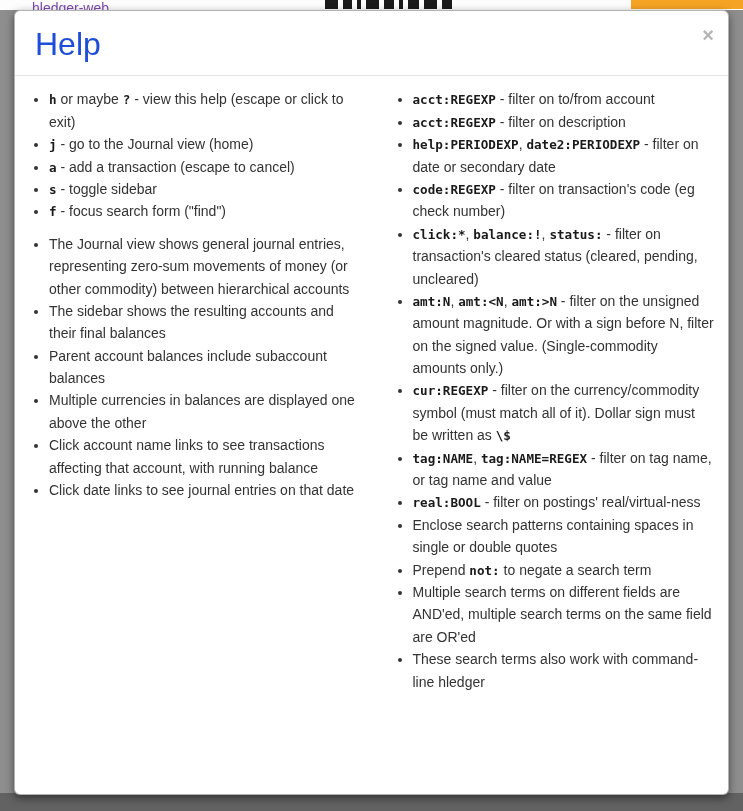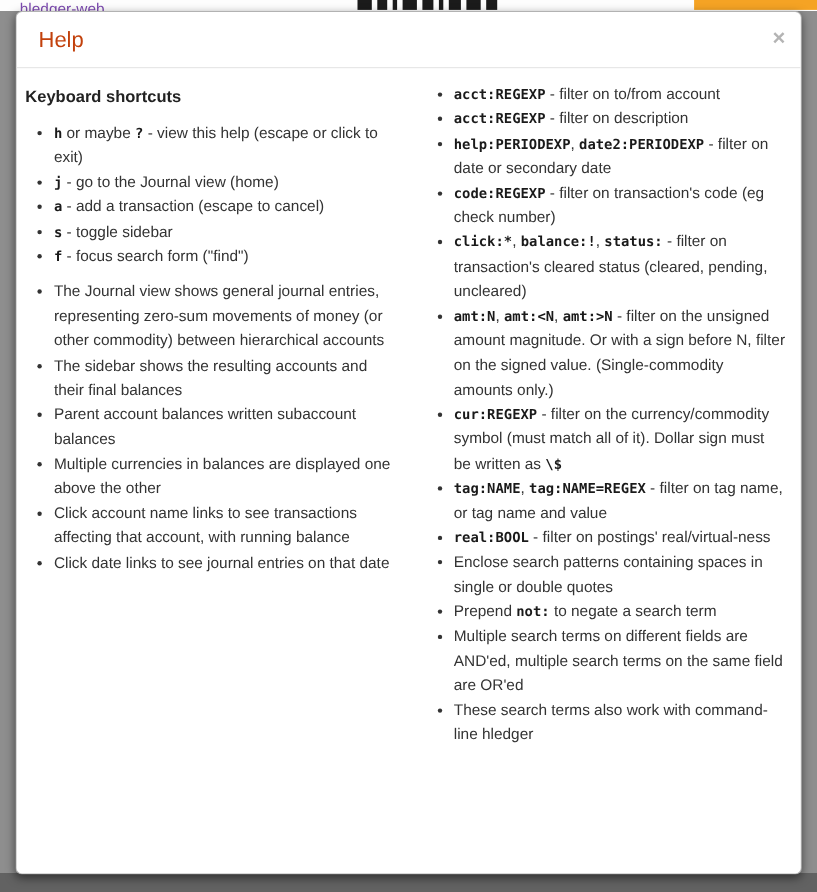--- a/index.html
+++ b/index.html
@@ -11,21 +11,21 @@
     overflow: hidden;
     color: #333;
   }
 
   
   .page-strip {
     position: absolute; top: 0; left: 0; right: 0; height: 10px;
     background: #fdfdfd; overflow: hidden; z-index: 1;
   }
   .brand {
-    position: absolute; left: 18px; top: 0;
+    position: absolute; left: 32px; top: 0;
     font-size: 14px; color: #7d4bb0; font-weight: 400;
   }
   .heading-frag { position: absolute; left: 325px; top: 0; height: 10px; }
   .heading-frag span {
     display: inline-block; vertical-align: top;
     background: #1b1b1b; margin-right: 5px;
   }
   .f1 { width: 13px; height: 9px; }
   .f2 { width: 9px;  height: 9px; }
   .f3 { width: 4px;  height: 9px; }
@@ -57,21 +57,21 @@
     box-shadow: 0 3px 9px rgba(0,0,0,0.5);
     z-index: 10;
     overflow: hidden;
   }
   .modal-header {
     position: relative;
     padding: 14px 16px 12px 20px;
     border-bottom: 1px solid #e5e5e5;
   }
   .modal-title {
-    font-size: 20px; font-weight: 500; color: #c2410c; line-height: 1.2;
+    font-size: 32px; font-weight: 500; color: #1d4ed8; line-height: 1.2;
   }
   .close-btn {
     position: absolute; right: 14px; top: 14px;
     background: none; border: none;
     font-size: 20px; font-weight: 700; line-height: 1;
     color: #b4b4b4; cursor: pointer;
     font-family: "Liberation Sans", sans-serif;
   }
 
   .modal-body {
@@ -119,32 +119,31 @@
 
 <div class="backdrop"></div>
 
 <div class="modal">
   <div class="modal-header">
     <button class="close-btn">×</button>
     <h2 class="modal-title">Help</h2>
   </div>
   <div class="modal-body">
     <div class="col col-left">
-      <h4 class="section-heading">Keyboard shortcuts</h4>
       <ul class="help-list">
           <li><code>h</code> or maybe <code>?</code> - view this help (escape or click to exit)</li>
           <li><code>j</code> - go to the Journal view (home)</li>
           <li><code>a</code> - add a transaction (escape to cancel)</li>
           <li><code>s</code> - toggle sidebar</li>
           <li><code>f</code> - focus search form ("find")</li>
         </ul>
       <ul class="help-list">
           <li>The Journal view shows general journal entries, representing zero-sum movements of money (or other commodity) between hierarchical accounts</li>
           <li>The sidebar shows the resulting accounts and their final balances</li>
-          <li>Parent account balances written subaccount balances</li>
+          <li>Parent account balances include subaccount balances</li>
           <li>Multiple currencies in balances are displayed one above the other</li>
           <li>Click account name links to see transactions affecting that account, with running balance</li>
           <li>Click date links to see journal entries on that date</li>
         </ul>
     </div>
     <div class="col col-right">
       <ul class="help-list">
           <li><code>acct:REGEXP</code> - filter on to/from account</li>
           <li><code>acct:REGEXP</code> - filter on description</li>
           <li><code>help:PERIODEXP</code>, <code>date2:PERIODEXP</code> - filter on date or secondary date</li>

